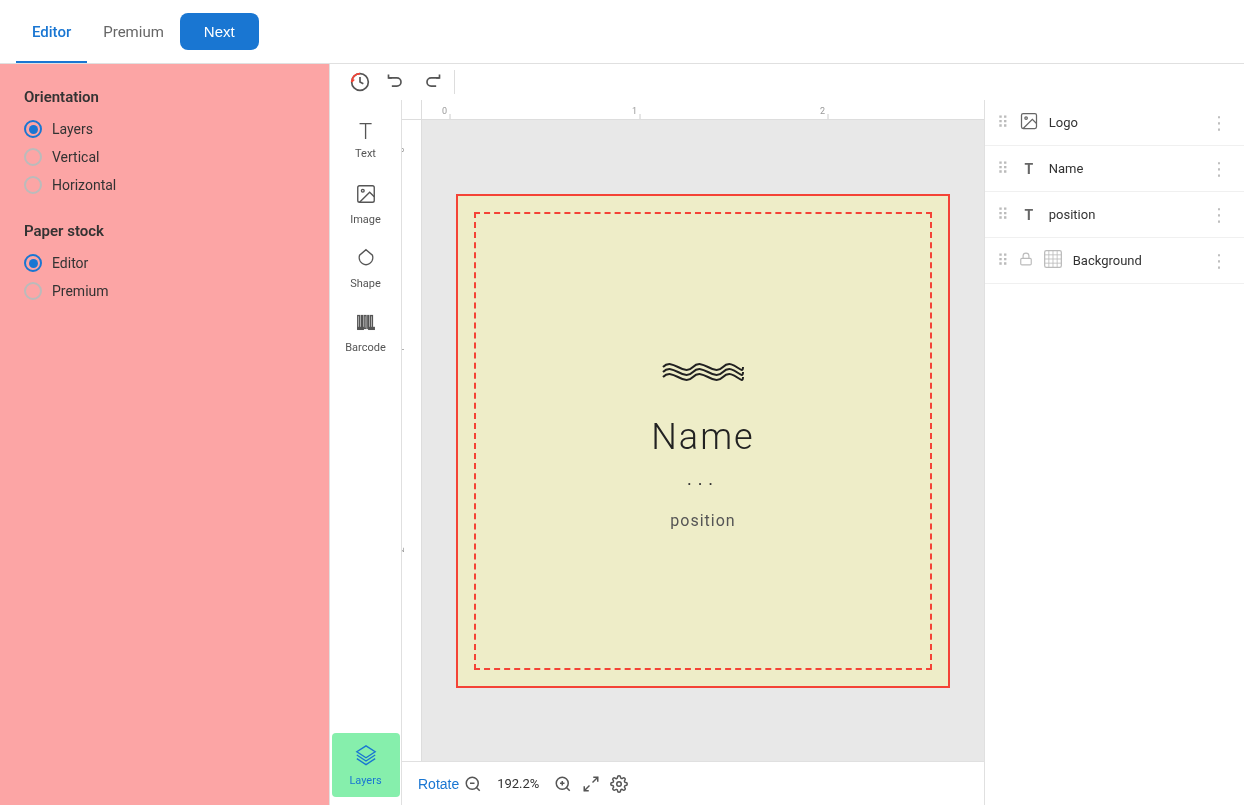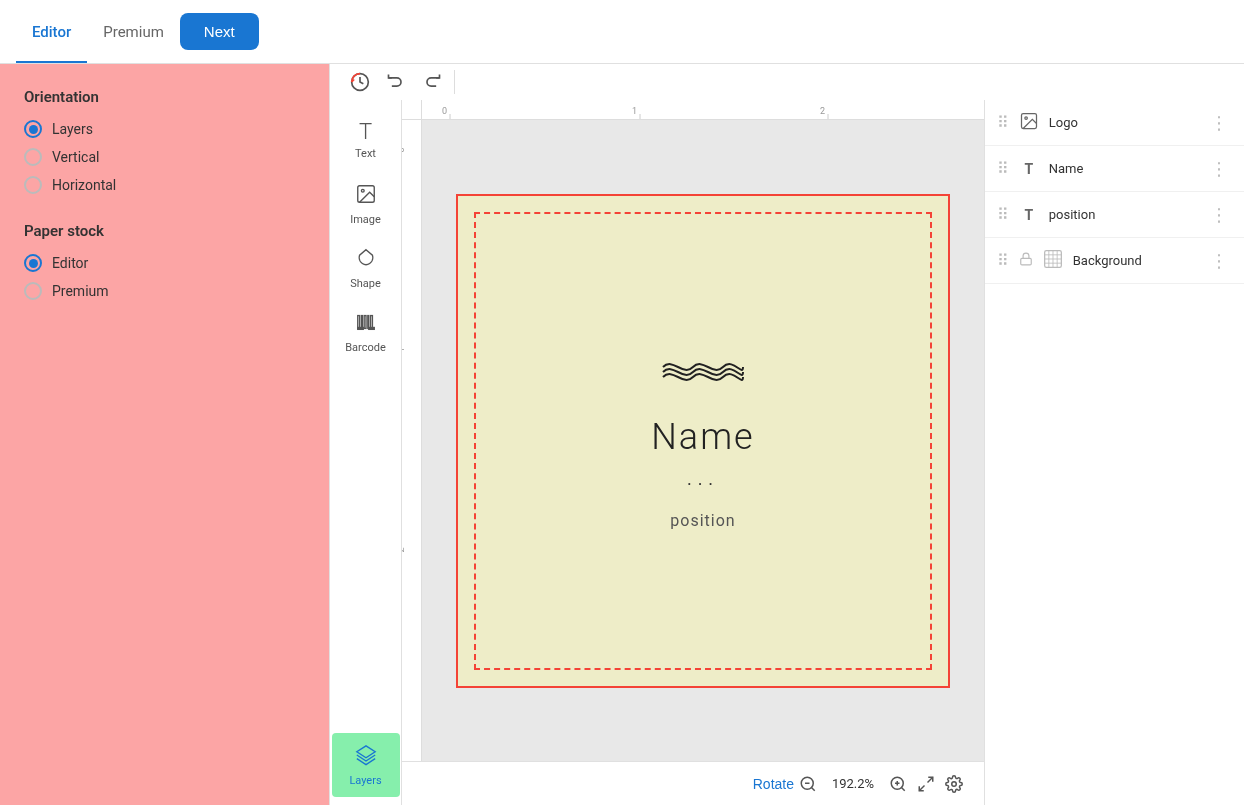--- a/index.html
+++ b/index.html
@@ -100,21 +100,21 @@
     }
     .layer-drag { color: #bbb; font-size: 16px; }
     .layer-name { flex: 1; font-size: 13px; }
     .layer-more { color: #bbb; font-size: 18px; cursor: pointer; padding: 2px 4px; }
     .layer-lock { color: #bbb; font-size: 14px; }
 
     
     .bottom-bar {
       height: 44px; border-top: 1px solid #e0e0e0; background: #fff;
       display: flex; align-items: center; padding: 0 16px; 
-      justify-content: flex-end;
+      justify-content: flex-start;
     }
     .rotate-btn { color: #1976d2; background: none; border: none; cursor: pointer; font-size: 14px; }
     .zoom-controls { display: flex; align-items: center; gap: 8px; }
     .zoom-btn {
       background: none; border: none; cursor: pointer; color: #555;
       font-size: 18px; width: 28px; height: 28px; display: flex; align-items: center; justify-content: center;
     }
     .zoom-value { font-size: 13px; color: #333; min-width: 46px; text-align: center; }
     .fullscreen-btn {
       background: none; border: none; cursor: pointer; color: #555; font-size: 18px;

